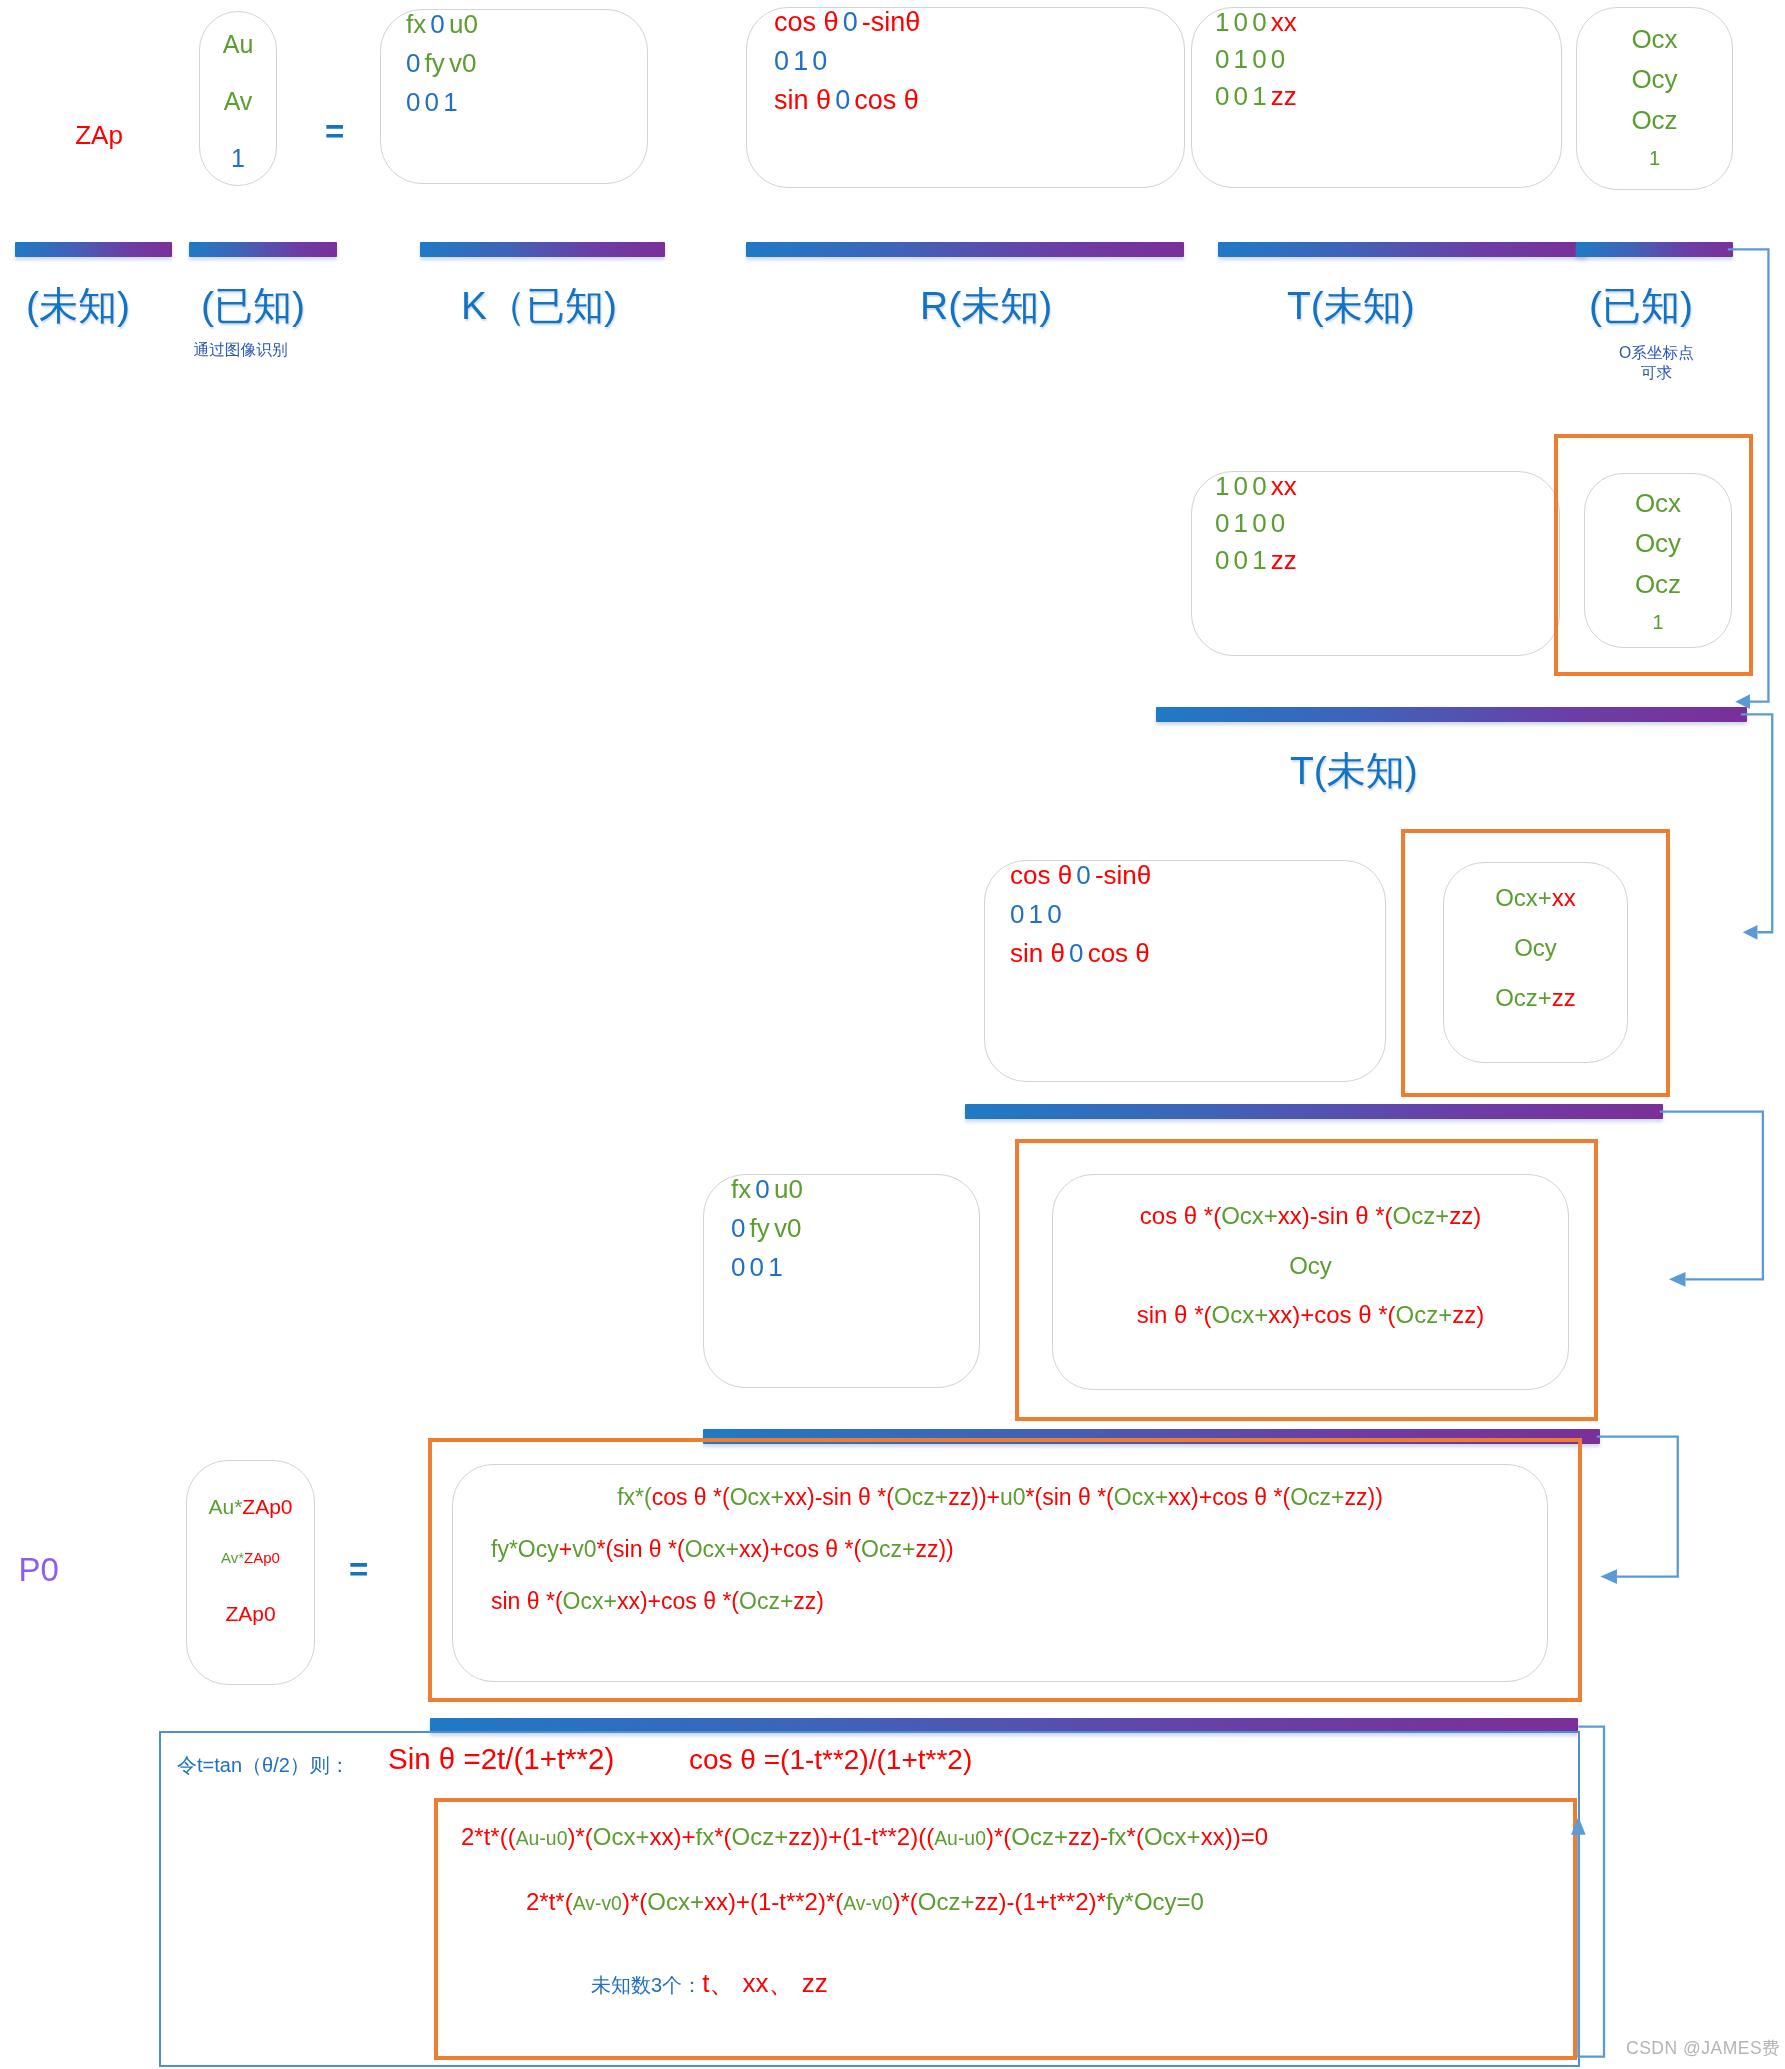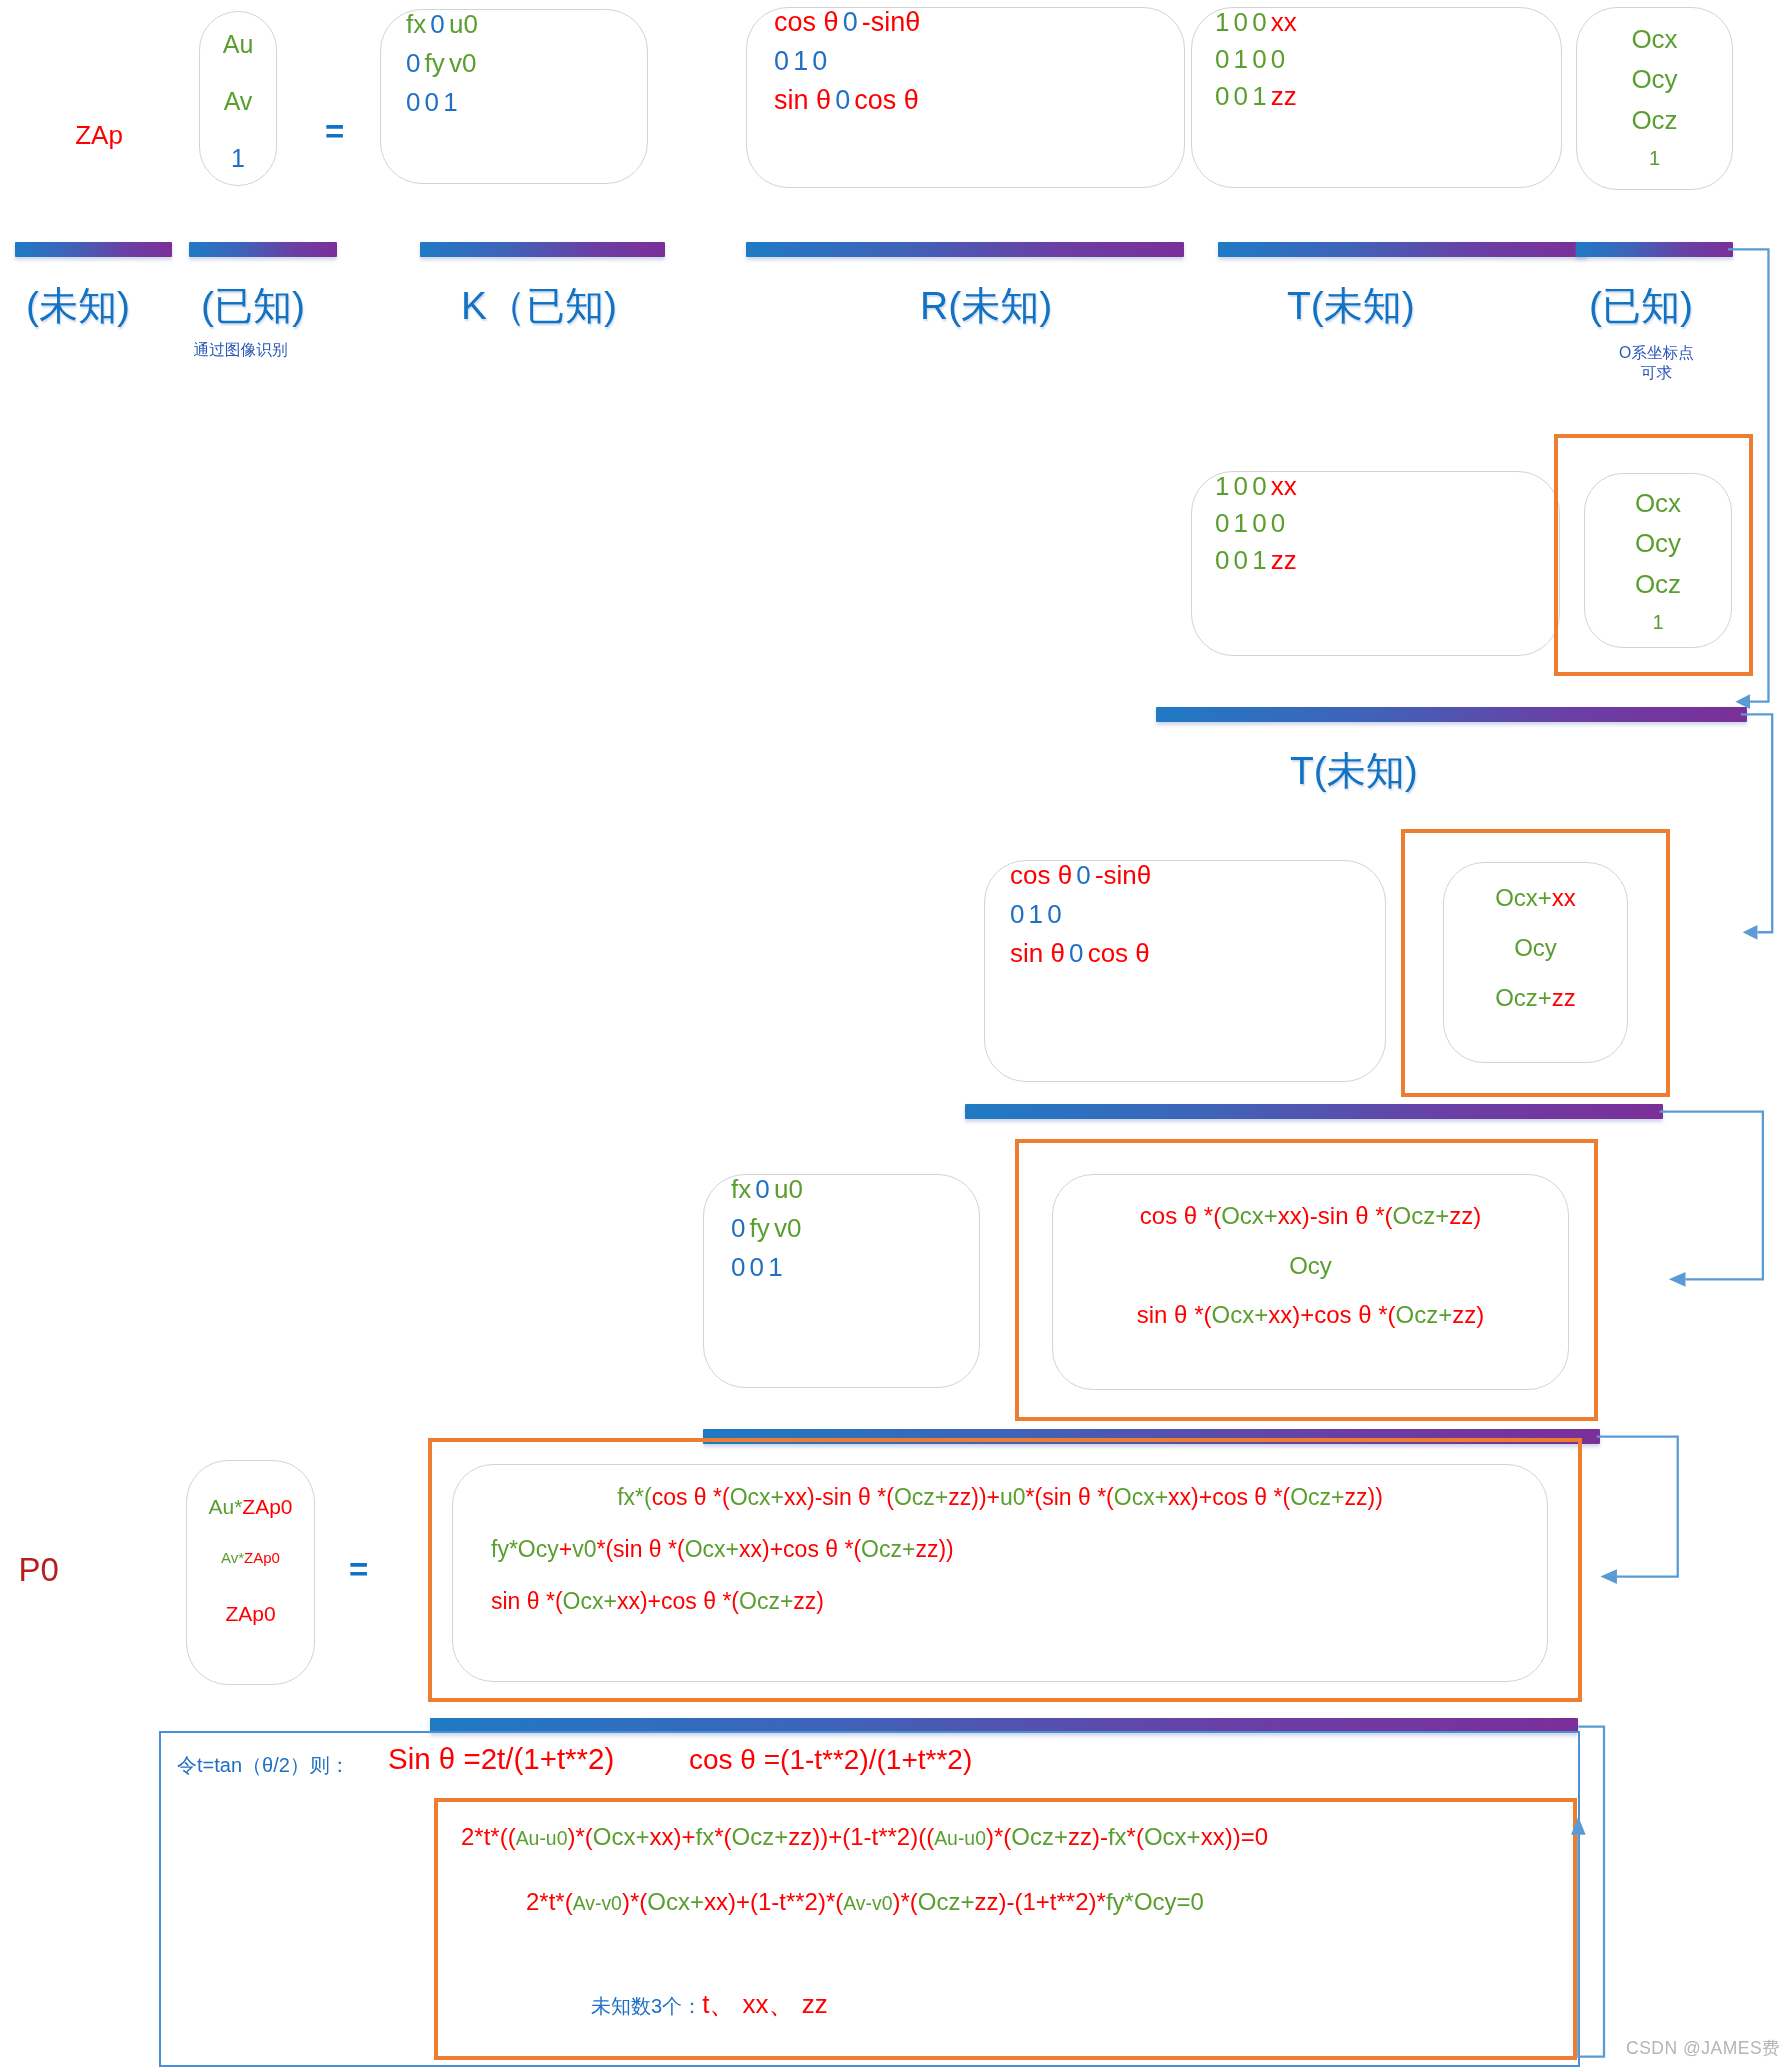--- a/index.html
+++ b/index.html
@@ -19,21 +19,21 @@
     border-radius:42px;
     box-sizing:border-box;
     background:transparent;
   }
   .cell{text-align:center;white-space:nowrap;}
 
   
   .red{color:#ff0000;}
   .green{color:#5a9e2f;}
   .blue{color:#1f6fc4;}
-  .darkblue{color:#b91c1c;}
+  .darkblue{color:#8b5cf6;}
 
   
   .bar{
     position:absolute;height:14.8px;border-radius:0.9px;
     background:linear-gradient(90deg,#1f7ac4 0%,#3f63b8 35%,#6a3fa5 70%,#7b2f98 100%);
     box-shadow:0 2.8px 3.7px rgba(120,140,190,.35);
   }
 
   
   .lbl{
@@ -316,21 +316,21 @@
   <div class="obox" style="left:434px;top:1798px;width:1143px;height:262px;"></div>
 
   <div class="abs eqline" style="left:461px;top:1823px;font-size:24px;">
     <span class="red">2*t*((</span><span class="green" style="font-size:19.4px;">Au-u0</span><span class="red">)*(</span><span class="green">Ocx+</span><span class="red">xx</span><span class="red">)+</span><span class="green">fx</span><span class="red">*(</span><span class="green">Ocz+</span><span class="red">zz</span><span class="red">))+(1-t**2)((</span><span class="green" style="font-size:19.4px;">Au-u0</span><span class="red">)*(</span><span class="green">Ocz+</span><span class="red">zz</span><span class="red">)-</span><span class="green">fx</span><span class="red">*(</span><span class="green">Ocx+</span><span class="red">xx</span><span class="red">))=0</span>
   </div>
 
   <div class="abs eqline" style="left:526px;top:1888px;font-size:24px;">
     <span class="red">2*t*(</span><span class="green" style="font-size:19.4px;">Av-v0</span><span class="red">)*(</span><span class="green">Ocx+</span><span class="red">xx</span><span class="red">)+(1-t**2)*(</span><span class="green" style="font-size:19.4px;">Av-v0</span><span class="red">)*(</span><span class="green">Ocz+</span><span class="red">zz</span><span class="red">)-(1+t**2)*</span><span class="green">fy*Ocy</span><span class="green">=0</span>
   </div>
 
-  <div class="abs eqline" style="left:591px;top:1966px;font-size:22px;margin-top:21px;">
+  <div class="abs eqline" style="left:591px;top:1966px;font-size:22px;">
     <span class="blue" style="font-size:20px;">未知数3个：</span><span class="red" style="font-size:26px;">t、 xx、 zz</span>
   </div>
 
   <svg class="conn" style="left:1726px;top:242px;width:60px;height:480px;" viewBox="0 0 65 520">
     <path d="M 2 8 L 46 8 L 46 498 L 26 498" fill="none" stroke="#5b9bd5" stroke-width="2.5"></path>
     <polygon points="26,490 26,506 10,498" fill="#5b9bd5"></polygon>
   </svg>
 
   <svg class="conn" style="left:1739px;top:707px;width:48px;height:277px;" viewBox="0 0 52 300">
     <path d="M 2 8 L 36 8 L 36 244 L 20 244" fill="none" stroke="#5b9bd5" stroke-width="2.5"></path>

